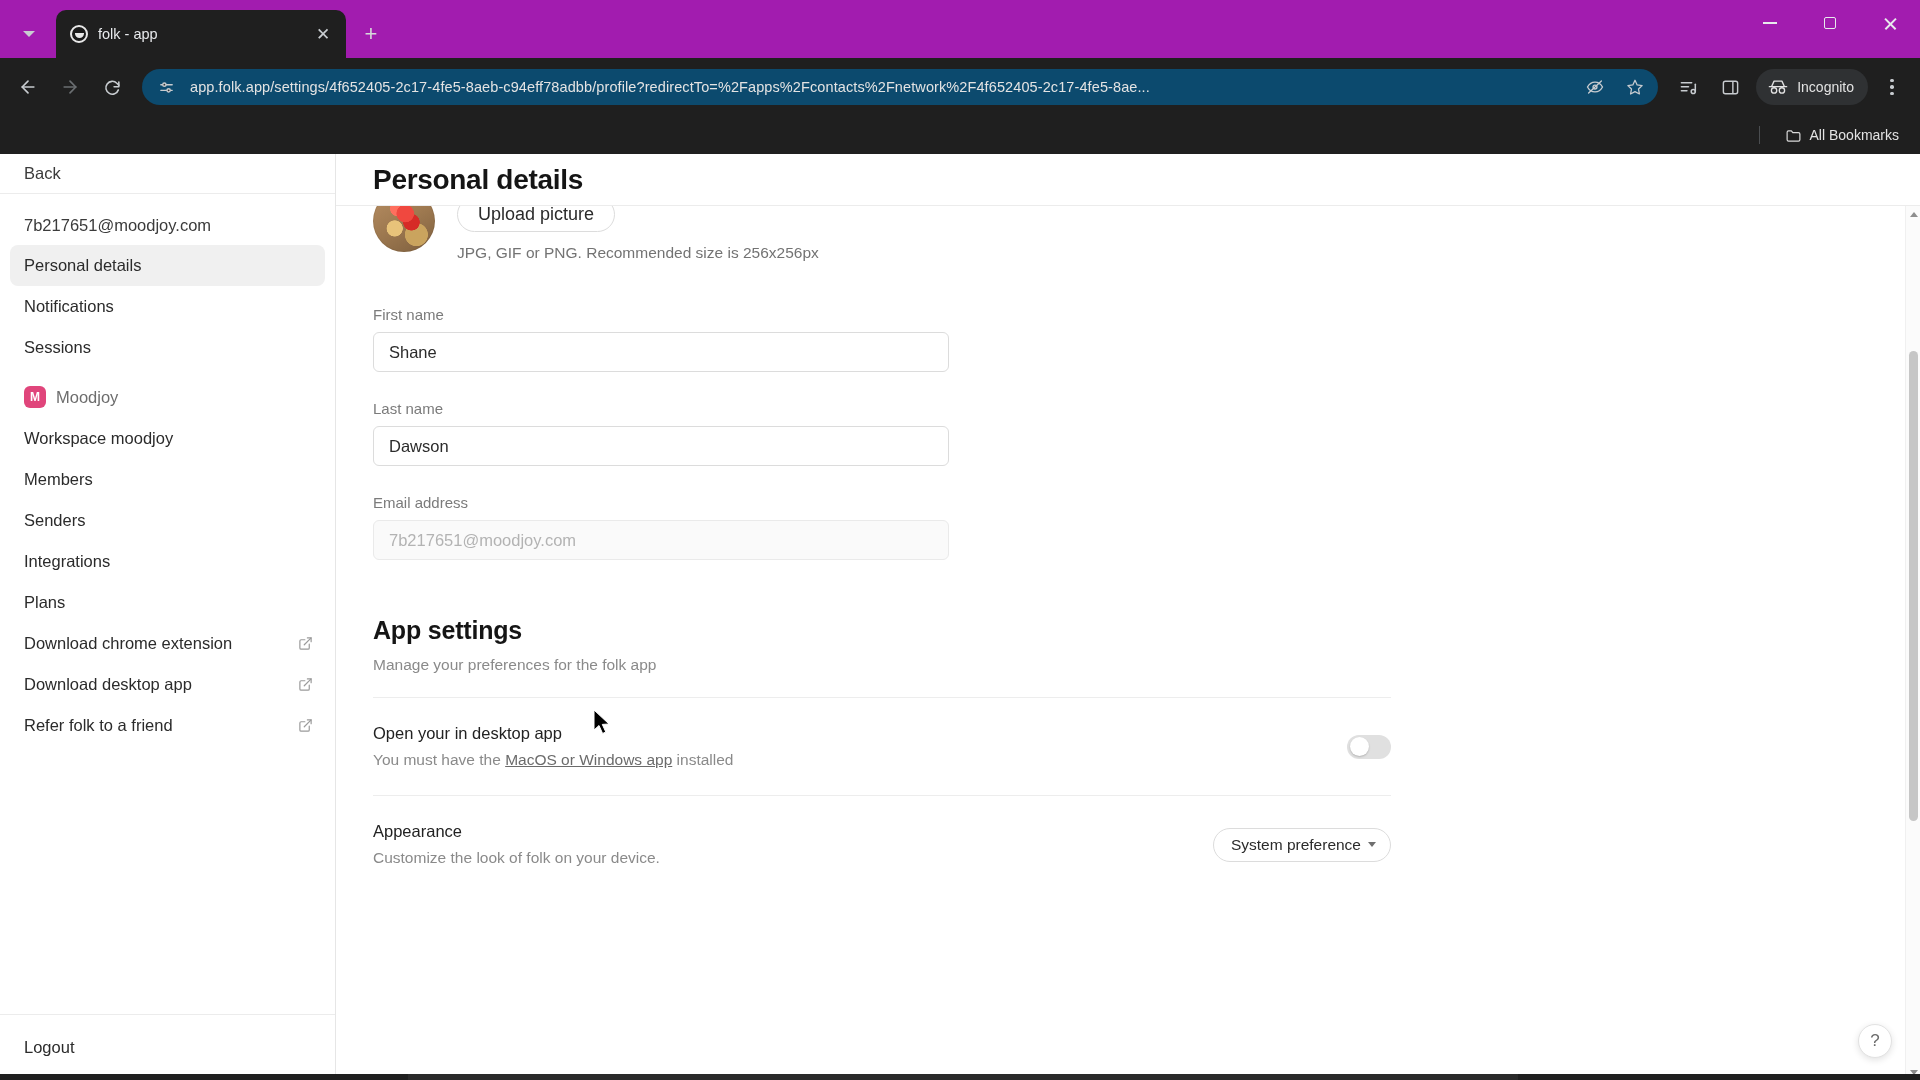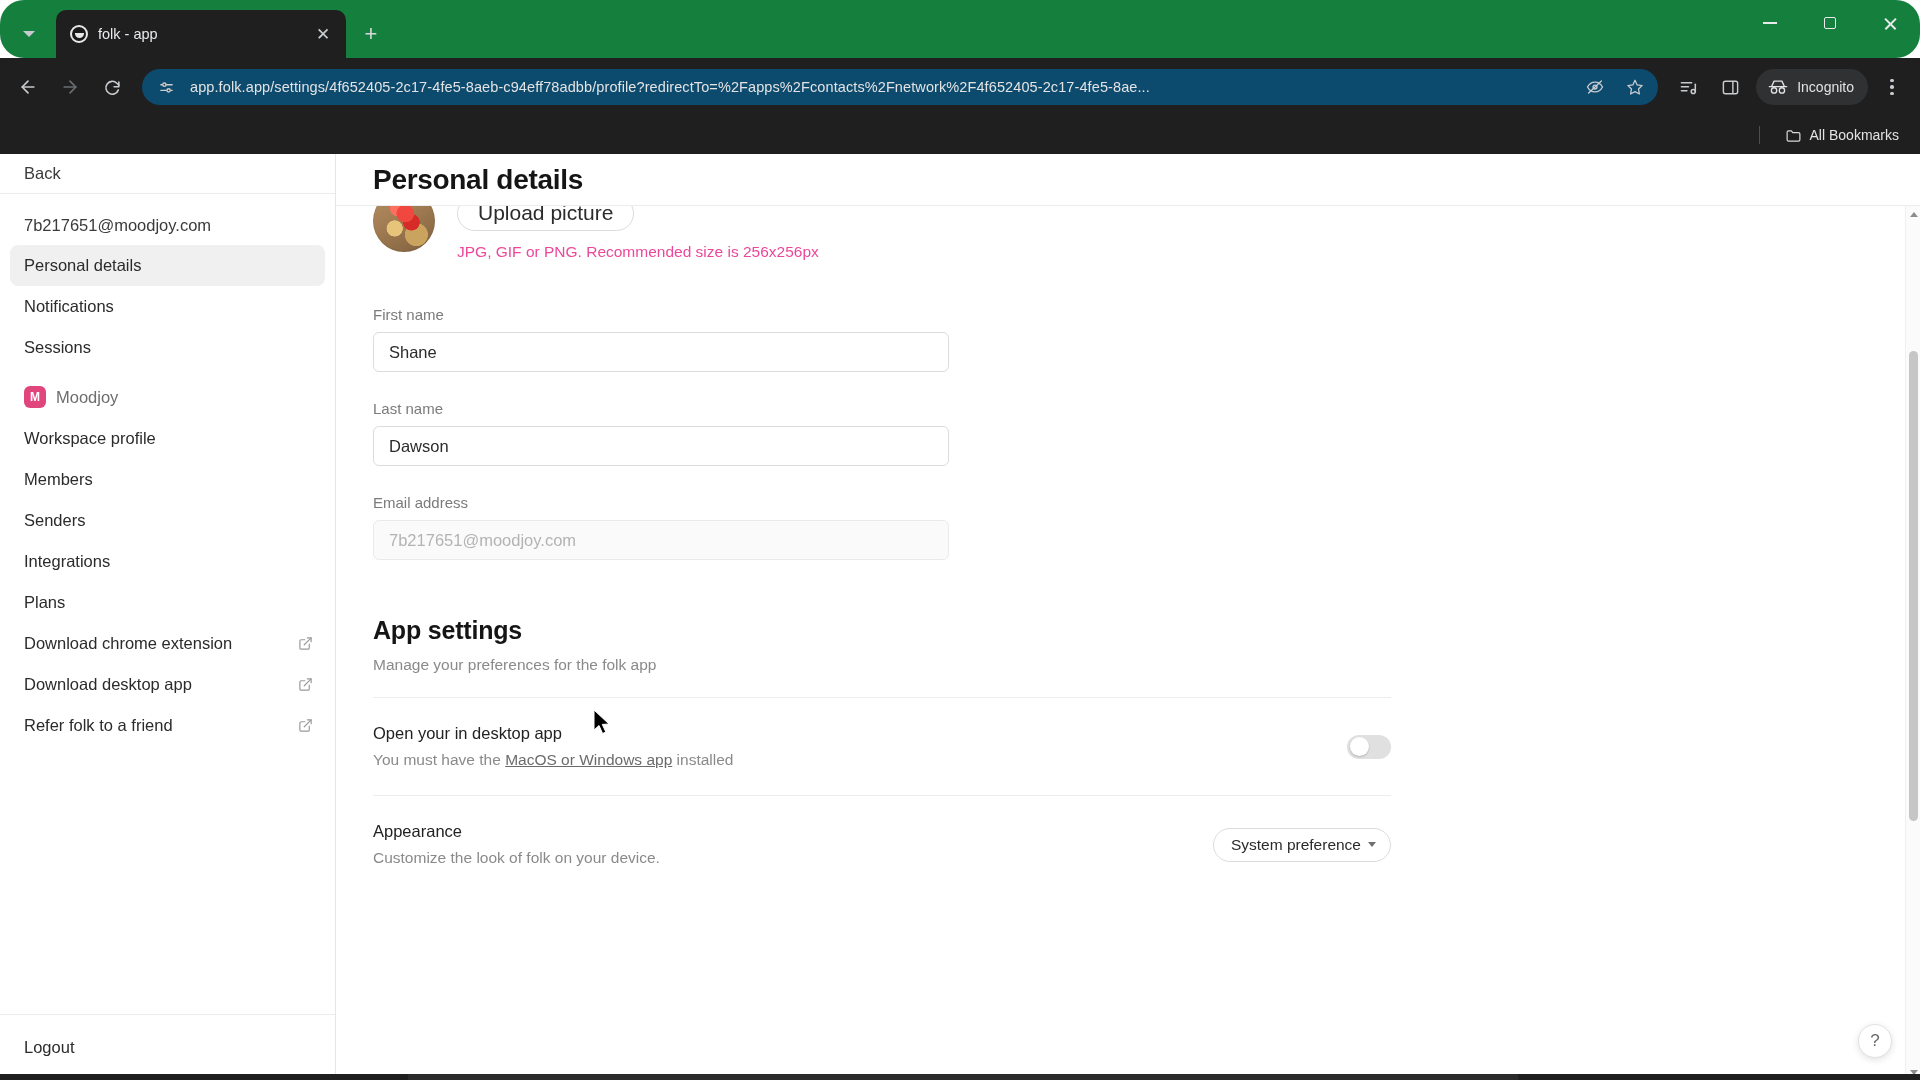--- a/index.html
+++ b/index.html
@@ -7,24 +7,23 @@
     width: 1920px; height: 1080px;
     overflow: hidden;
     font-family: "Liberation Sans", sans-serif;
     background: #ffffff;
   }
 
   
   .browser { width: 1920px; height: 1080px; display: flex; flex-direction: column; }
 
   .tabstrip {
-    height: 58px; background: #15803d;
+    height: 58px; background: #a21caf;
     display: flex; align-items: flex-end; position: relative;
     padding-left: 6px;
-    border-radius: 24px;
   }
   .tab-search {
     width: 46px; height: 40px; margin-bottom: 4px;
     display: flex; align-items: center; justify-content: center;
     border-radius: 8px; cursor: pointer;
   }
   .chev-down {
     width: 0; height: 0;
     border-left: 6px solid transparent;
     border-right: 6px solid transparent;
@@ -213,26 +212,26 @@
       radial-gradient(circle at 40% 30%, #ff6f5e 0 13%, transparent 14%),
       radial-gradient(circle at 62% 52%, #d62b27 0 16%, transparent 17%),
       radial-gradient(circle at 35% 62%, #e8c37a 0 14%, transparent 15%),
       radial-gradient(circle at 70% 72%, #caa45e 0 18%, transparent 19%),
       linear-gradient(150deg, #b78e63 0%, #9e7950 50%, #7d5f3e 100%);
     box-shadow: inset 0 0 0 1px rgba(0,0,0,.06);
   }
   .avatar-right { padding-top: 0; }
   .upload-btn {
     height: 35px; border: 1px solid #dcdcdc; border-radius: 18px;
-    background: #fff; color: #2b2b2b; font-size: 21px;
+    background: #fff; color: #2b2b2b; font-size: 18px;
     padding: 0 20px; display: inline-flex; align-items: center;
     cursor: pointer; margin-top: -24px;
     font-family: "Liberation Sans", sans-serif;
   }
-  .upload-hint { font-size: 15.5px; color: #ec4899; margin-top: 12px; }
+  .upload-hint { font-size: 15.5px; color: #737373; margin-top: 12px; }
 
   .field { margin-top: 28px; }
   .field-label { font-size: 15px; color: #7b7b7b; margin-bottom: 9px; }
   .field-input {
     width: 576px; height: 40px;
     border: 1px solid #dcdcdc; border-radius: 6px;
     background: #fff; padding: 0 15px;
     font-size: 16.5px; color: #2b2b2b;
     font-family: "Liberation Sans", sans-serif; outline: none;
   }
@@ -450,21 +449,21 @@
           </div>
         </div>
 
         <div class="sb-group-head">
           <span class="ws-badge">M</span>
           <span class="ws-name">Moodjoy</span>
         </div>
 
         <div class="sb-section">
           <div class="sb-item">
-            <span>Workspace profile</span>
+            <span>Workspace moodjoy</span>
           </div>
           <div class="sb-item">
             <span>Members</span>
           </div>
           <div class="sb-item">
             <span>Senders</span>
           </div>
           <div class="sb-item">
             <span>Integrations</span>
           </div>

